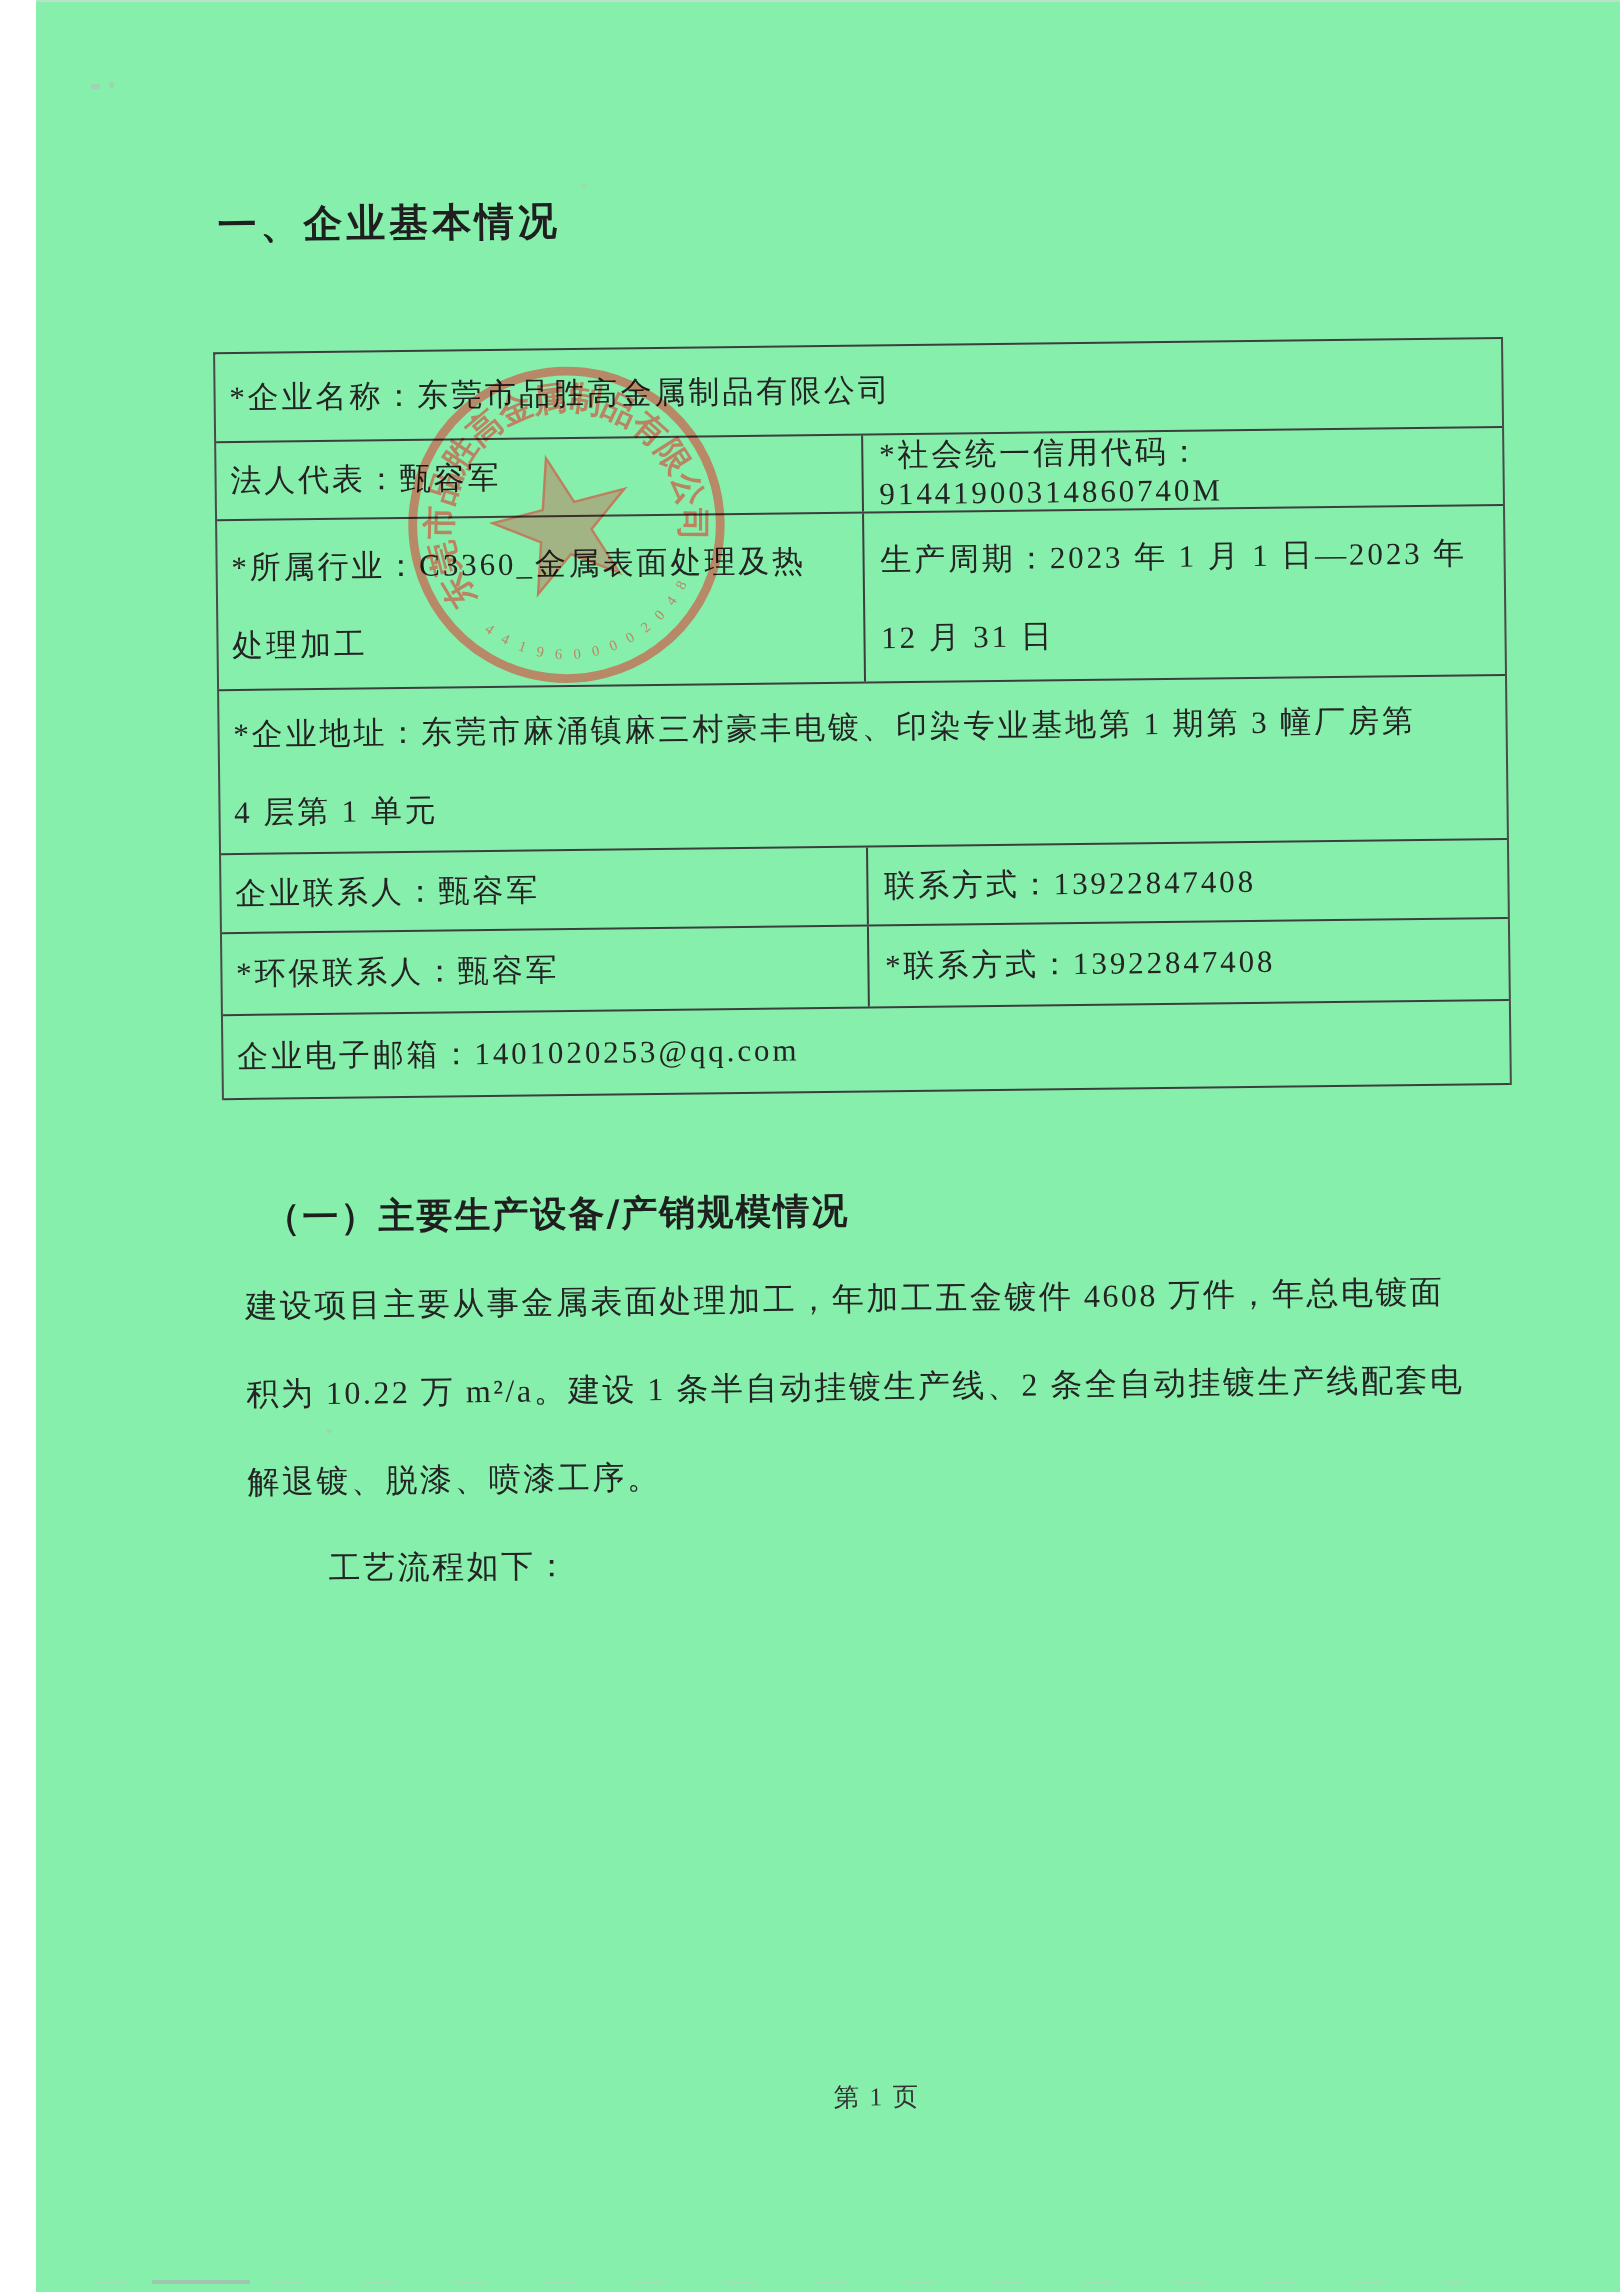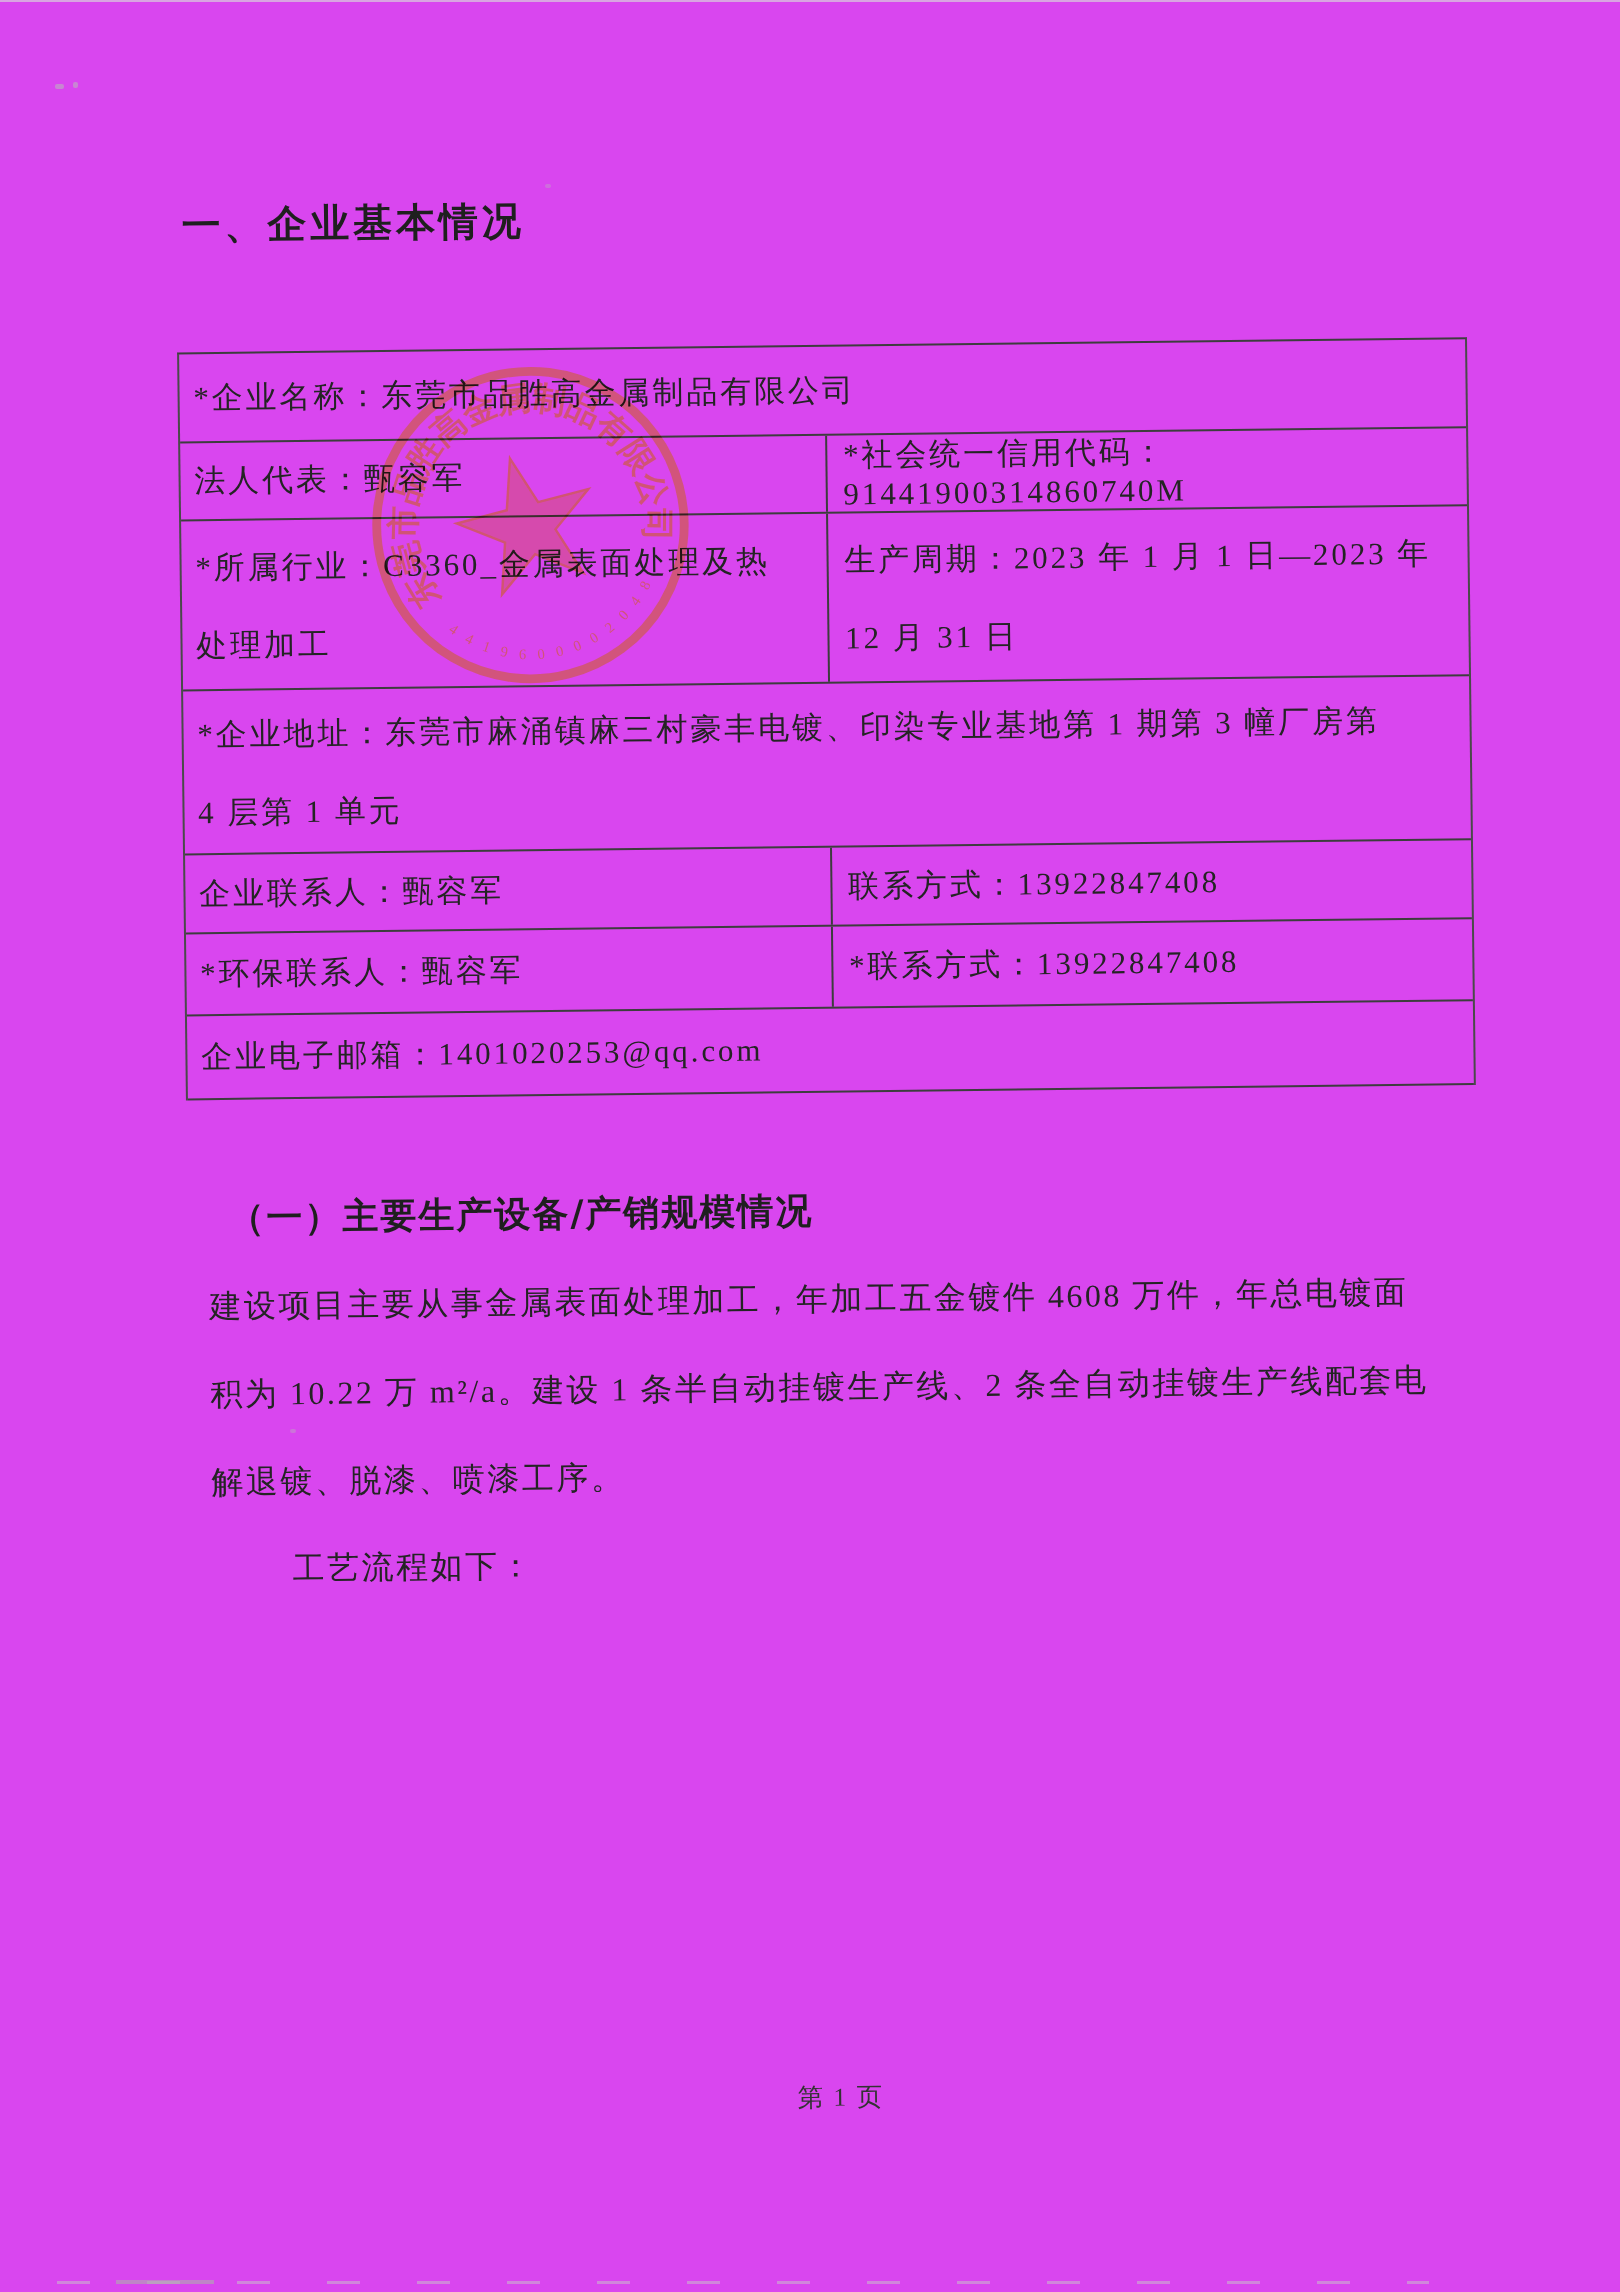--- a/index.html
+++ b/index.html
@@ -2,21 +2,21 @@
 <html><head>
 <meta charset="utf-8">
 <style>
   html,body{margin:0;padding:0;}
   body{
     width:1620px;height:2293px;position:relative;overflow:hidden;
     background:#ffffff;
     font-family:"Liberation Serif","DejaVu Serif",serif;
     color:#262626;
   }
-  .sheet{position:absolute;inset:0;background:#d946ef;}
+  .sheet{position:absolute;inset:0;background:#86efac;margin-left:36px;}
   .top-hairline{position:absolute;left:0;top:0;width:100%;height:2px;background:#d9d9d9;opacity:.65;}
   .content{position:absolute;inset:0;transform:rotate(-0.68deg);transform-origin:50% 48%;}
 
   .main-heading{
     position:absolute;left:192px;top:194px;
     font-family:"DejaVu Sans","Liberation Sans",sans-serif;
     font-weight:700;font-size:39px;line-height:47px;letter-spacing:3.9px;color:#1f1f1f;
   }
 
   

